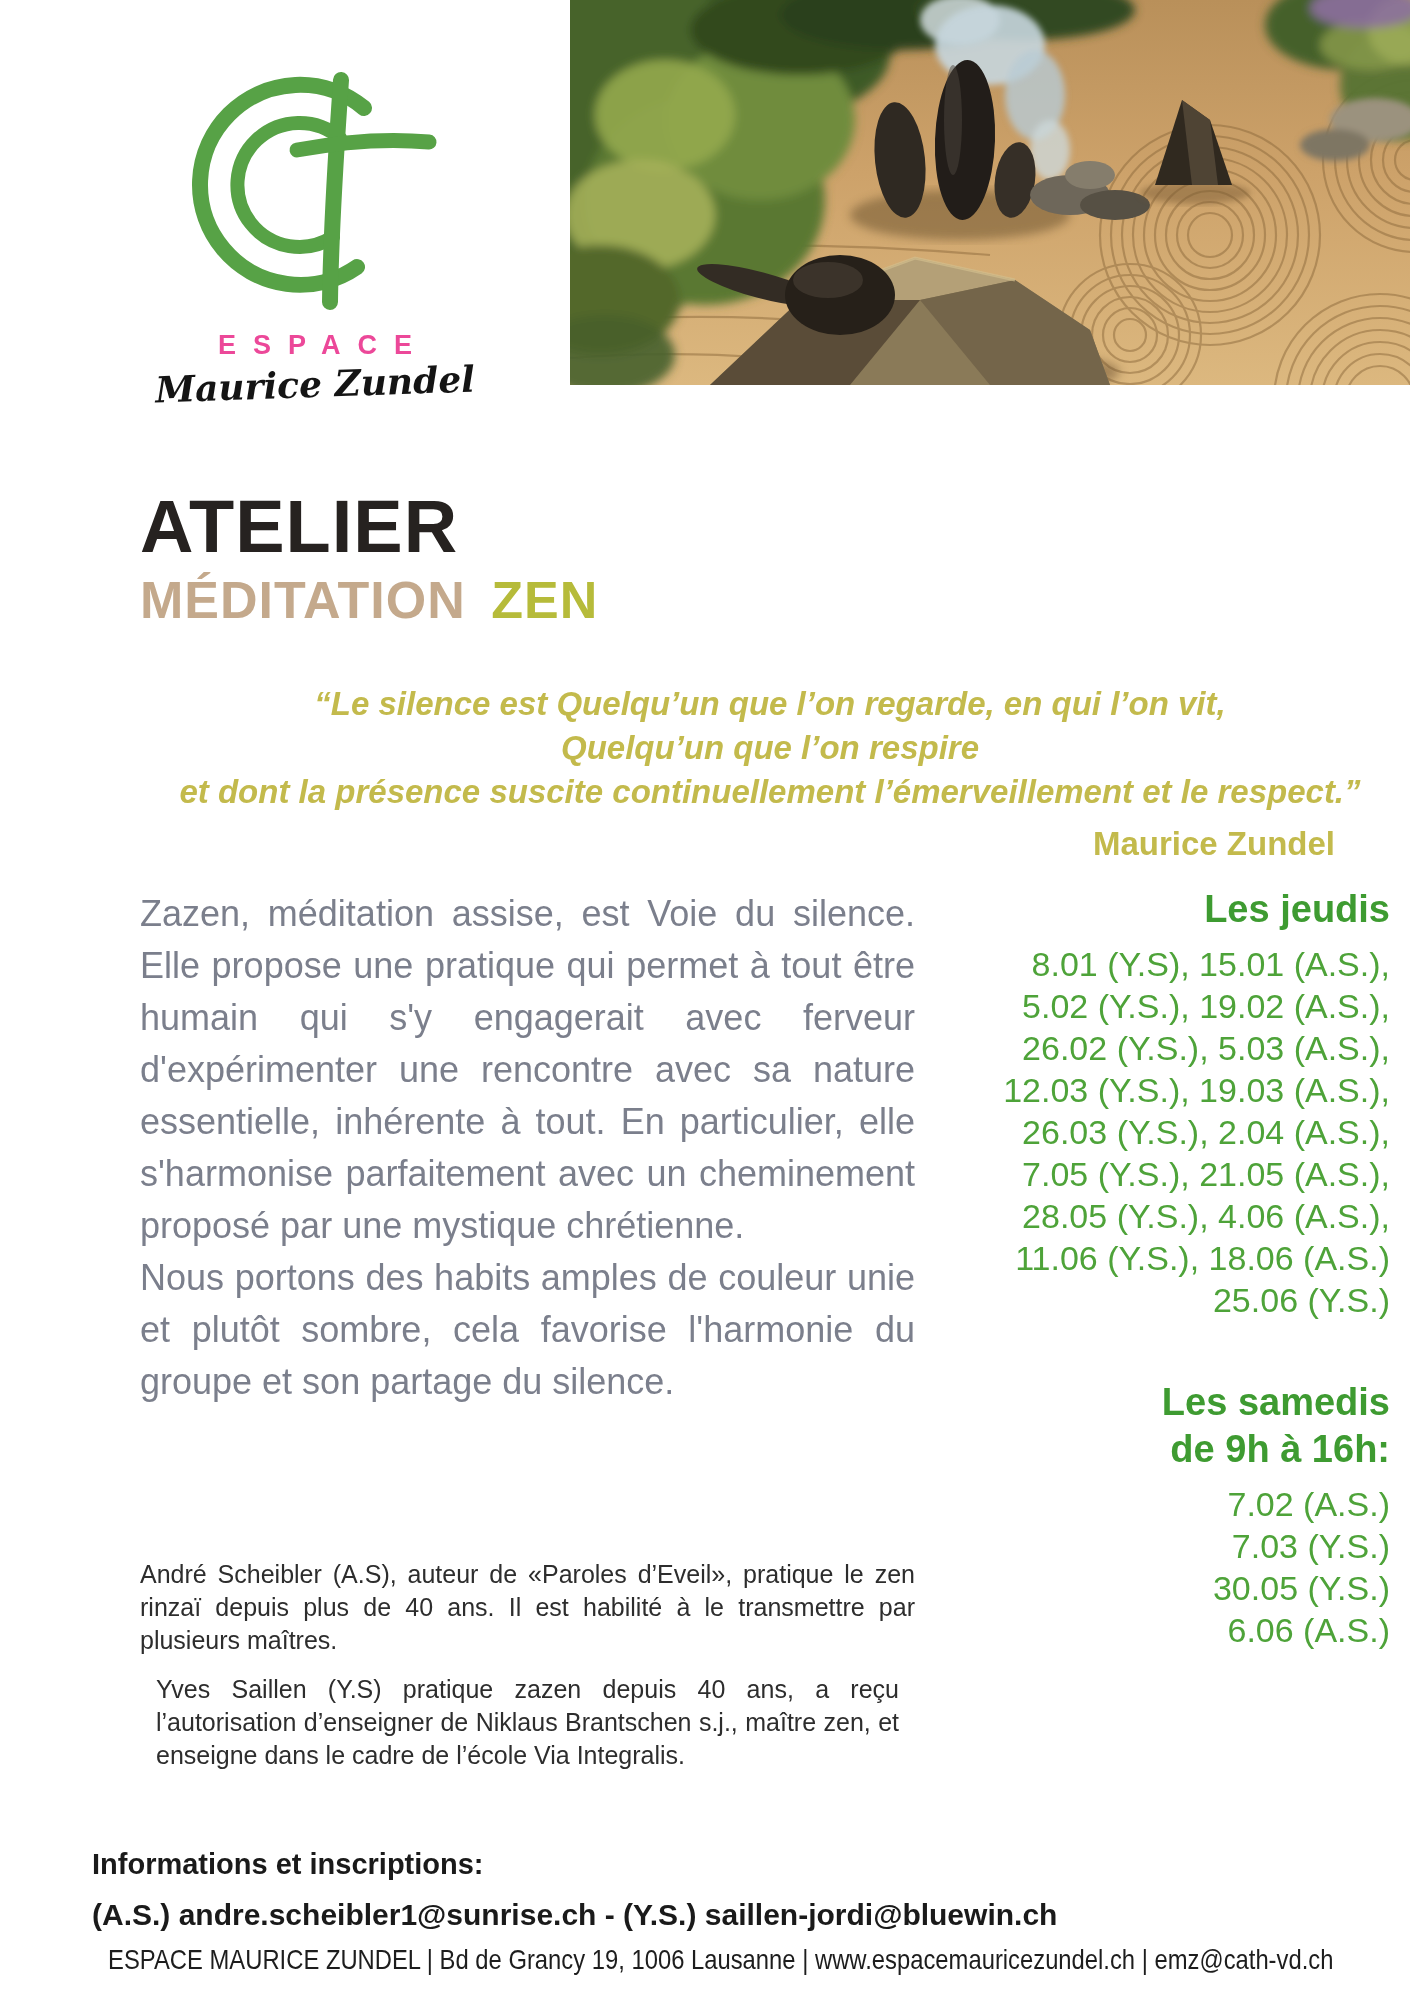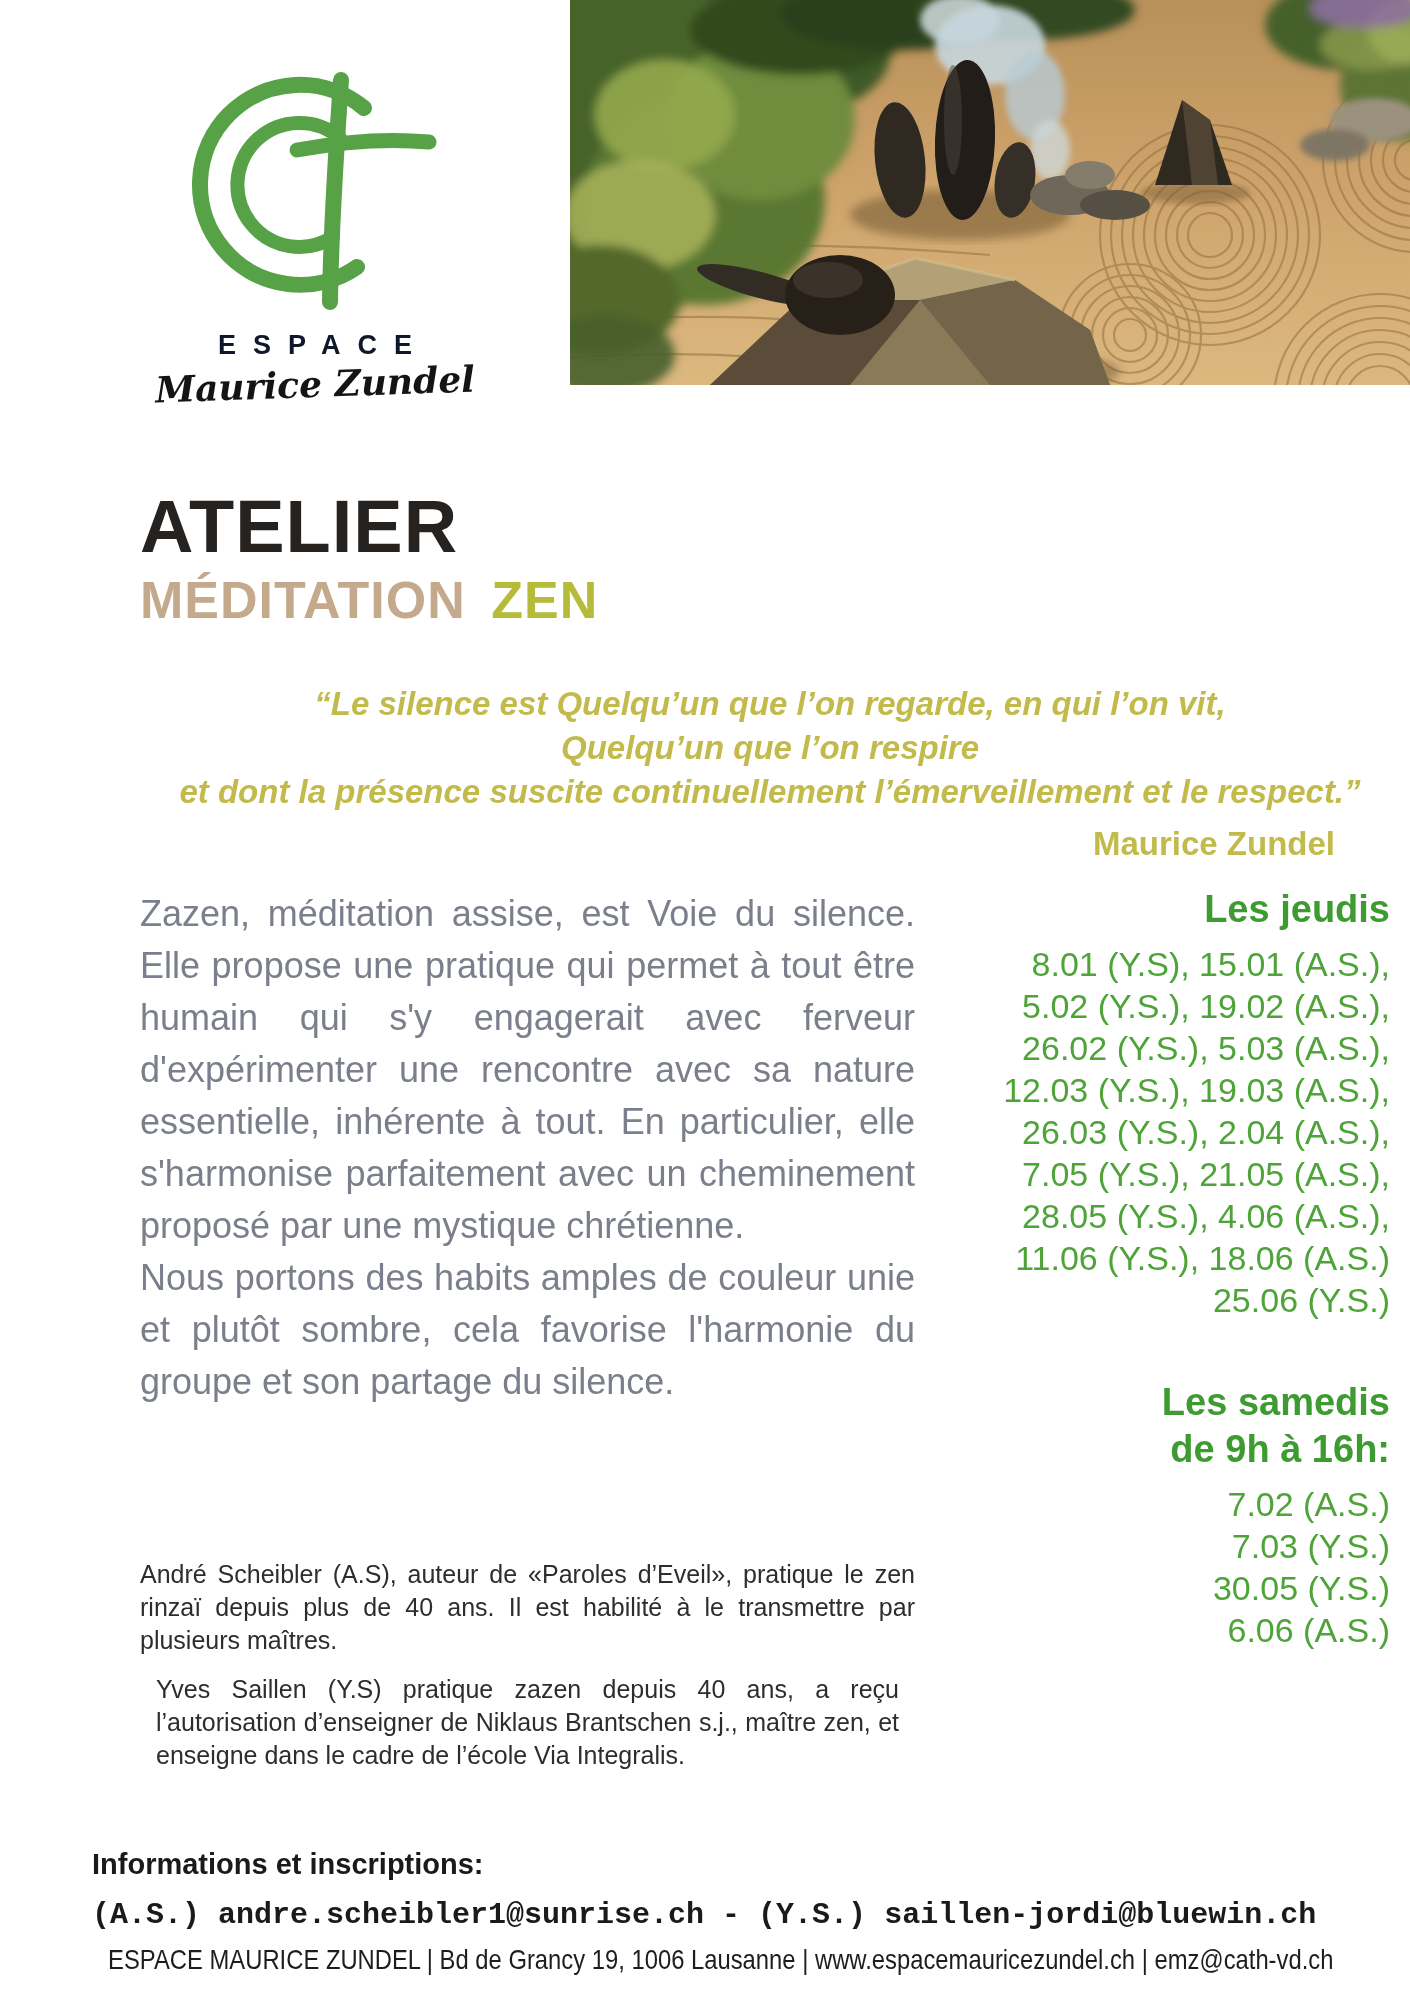--- a/index.html
+++ b/index.html
@@ -2,21 +2,21 @@
 <html><head>
 <meta charset="utf-8">
 <style>
   html,body{margin:0;padding:0;background:#fff;}
   .page{position:relative;width:1410px;height:2000px;background:#ffffff;overflow:hidden;
         font-family:"Liberation Sans", sans-serif;}
 
   
   .logo-block{position:absolute;left:150px;top:50px;width:330px;text-align:center;}
   .logo-svg{display:block;margin:0 auto;}
-  .espace-word{margin-top:10px;font-size:27px;font-weight:bold;color:#0f172a;
+  .espace-word{margin-top:10px;font-size:27px;font-weight:bold;color:#ec4899;
                letter-spacing:17px;padding-left:17px;}
   .signature{margin-top:2px;font-family:"DejaVu Serif", serif;font-style:italic;font-weight:bold;
              font-size:36px;color:#141414;transform:rotate(-2deg);}
 
   
   .photo{position:absolute;left:570px;top:0;width:840px;height:385px;}
   .photo svg{display:block;width:840px;height:385px;}
 
   
   .title-block{position:absolute;left:140px;top:490px;line-height:1;}
@@ -42,21 +42,21 @@
   .sched-gap{height:58px;}
 
   
   .bios{position:absolute;left:140px;top:1558px;width:775px;color:#2d2d2d;
         font-size:25px;line-height:33px;text-align:justify;}
   .bios .bio2{margin-top:30px;}
 
   
   .contact{position:absolute;left:92px;top:1848px;color:#1a1a1a;}
   .contact-heading{font-size:29px;font-weight:bold;}
-  .contact-line{margin-top:17px;font-size:30px;font-weight:bold;font-family:Liberation Mono, monospace;}
+  .contact-line{margin-top:17px;font-size:30px;font-weight:bold;}
 
   
   .footer{position:absolute;left:0;top:1944px;width:1410px;text-align:center;}
   .footer-inner{display:inline-block;transform:scaleX(0.85);transform-origin:center;
                 font-size:28px;color:#1d1d1d;white-space:nowrap;}
 </style>
 </head>
 <body>
 
 <div class="page">

